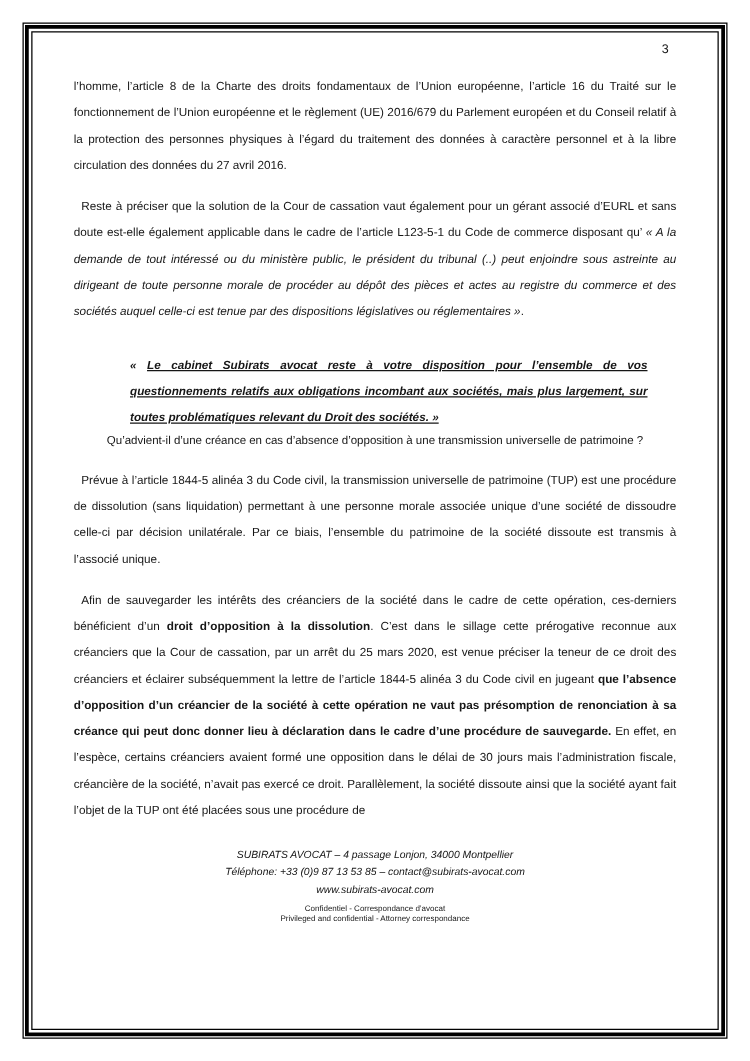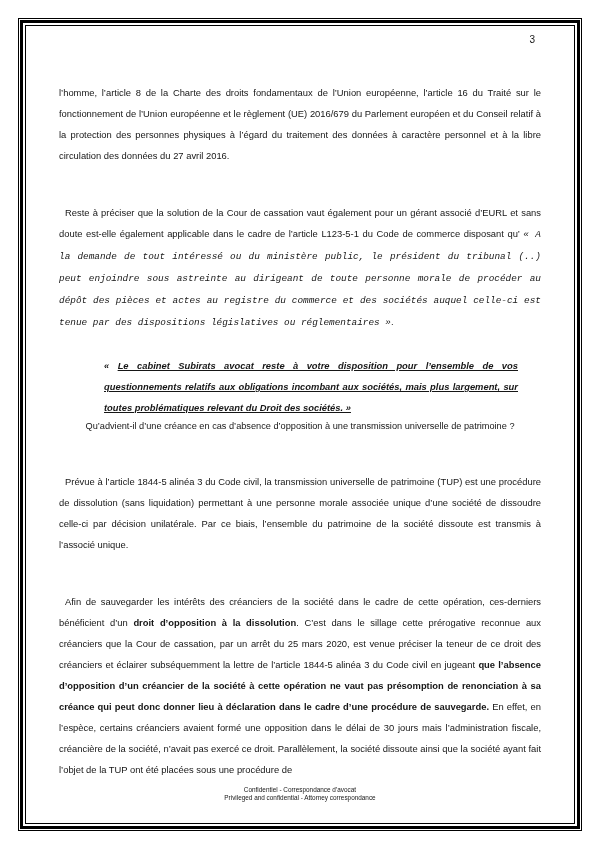--- a/index.html
+++ b/index.html
@@ -4,23 +4,23 @@
 <style>
   * { margin:0; padding:0; box-sizing:border-box; }
   html,body { width:600px; height:849px; background:#ffffff; }
   body { font-family:"Liberation Sans", sans-serif; color:#161616; }
   .page { width:600px; height:849px; position:relative; background:#fff; }
   .frame-outer { position:absolute; inset:18px; border:1px solid #000; }
   .frame-thick { position:absolute; inset:1px; border:3px solid #000; }
   .frame-inner { position:absolute; inset:2px; border:1px solid #000; }
   .content { position:absolute; inset:0; padding:7px 33px 0 33px; overflow:hidden; }
   .page-num { text-align:right; font-size:10px; line-height:13px; padding-right:6px; }
-  p.body { text-align:justify; font-size:9.4px; line-height:21px; margin-top:36px; }
+  p.body { text-align:justify; font-size:9.4px; line-height:21px; margin-top:12px; }
   p.indent { text-indent:6px; }
-  .it { font-style:italic;font-family:Liberation Mono, monospace; }
+  .it { font-style:italic; }
   b { font-weight:bold; }
   .quote { margin:22px 23px 0 45px; text-align:justify; font-size:9.4px;
            line-height:21px; font-weight:bold; font-style:italic; }
   .quote .u { text-decoration:underline; }
   .heading { text-align:center; font-size:9.2px; line-height:17px; }
   .footer { margin-top:18px; text-align:center; font-style:italic;
             font-size:8.3px; line-height:14px; }
   .confidential { margin-top:6px; text-align:center; font-size:6.4px; line-height:8px; }
 </style>
 </head>
@@ -41,20 +41,25 @@
           <p class="quote"><span>« </span><span class="u">Le cabinet Subirats avocat reste à votre disposition pour l’ensemble de vos questionnements relatifs aux obligations incombant aux sociétés, mais plus largement, sur toutes problématiques relevant du Droit des sociétés. »</span></p>
 
           <div class="heading">
             <div>Qu’advient-il d’une créance en cas d’absence d’opposition à une transmission universelle de patrimoine ?</div>
           </div>
 
           <p class="body indent">Prévue à l’article 1844-5 alinéa 3 du Code civil, la transmission universelle de patrimoine (TUP) est une procédure de dissolution (sans liquidation) permettant à une personne morale associée unique d’une société de dissoudre celle-ci par décision unilatérale. Par ce biais, l’ensemble du patrimoine de la société dissoute est transmis à l’associé unique.</p>
 
           <p class="body indent"><span>Afin de sauvegarder les intérêts des créanciers de la société dans le cadre de cette opération, ces-derniers bénéficient d’un </span><b>droit d’opposition à la dissolution</b><span>. C’est dans le sillage cette prérogative reconnue aux créanciers que la Cour de cassation, par un arrêt du 25 mars 2020, est venue préciser la teneur de ce droit des créanciers et éclairer subséquemment la lettre de l’article 1844-5 alinéa 3 du Code civil en jugeant </span><b>que l’absence d’opposition d’un créancier de la société à cette opération ne vaut pas présomption de renonciation à sa créance qui peut donc donner lieu à déclaration dans le cadre d’une procédure de sauvegarde.</b><span> En effet, en l’espèce, certains créanciers avaient formé une opposition dans le délai de 30 jours mais l’administration fiscale, créancière de la société, n’avait pas exercé ce droit. Parallèlement, la société dissoute ainsi que la société ayant fait l’objet de la TUP ont été placées sous une procédure de</span></p>
 
+          <div class="footer">
+            <div>SUBIRATS AVOCAT – 4 passage Lonjon, 34000 Montpellier</div>
+            <div>Téléphone: +33 (0)9 87 13 53 85 – contact@subirats-avocat.com</div>
+            <div>www.subirats-avocat.com</div>
+          </div>
 
           <div class="confidential">
             <div>Confidentiel - Correspondance d’avocat</div>
             <div>Privileged and confidential - Attorney correspondance</div>
           </div>
 
         </div>
       </div>
     </div>
   </div>

